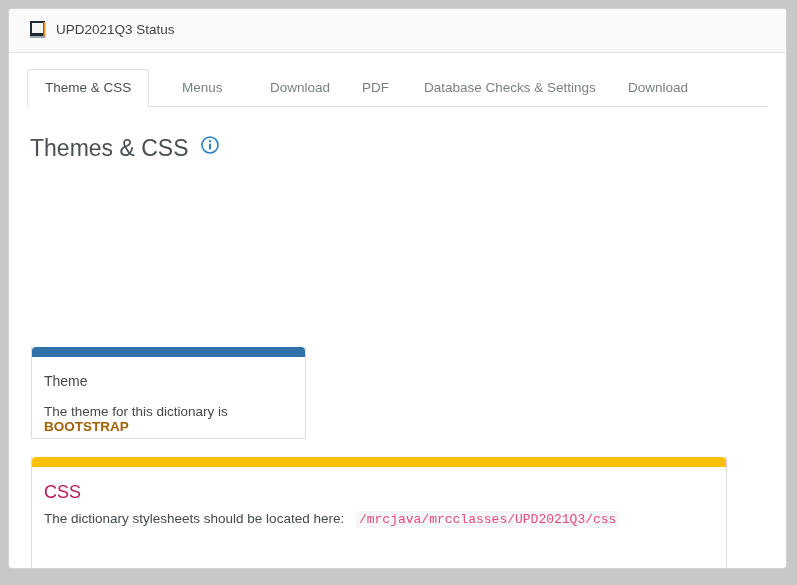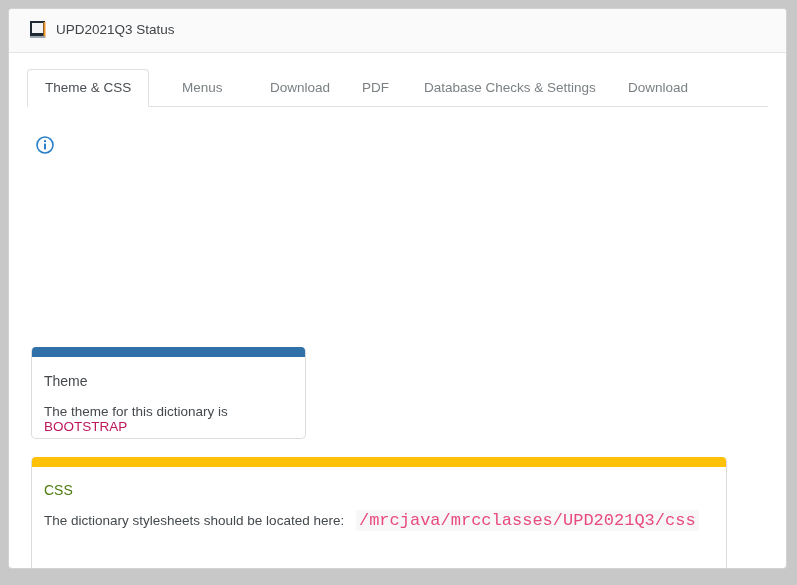--- a/index.html
+++ b/index.html
@@ -138,21 +138,21 @@
     vertical-align: 2px;
     margin-left: 6px;
     cursor: pointer;
   }
 
   
   .card {
     position: absolute;
     background: #ffffff;
     border: 1px solid #dcdcdc;
-    border-radius: 5px;
+    border-radius: 0;
     box-sizing: border-box;
   }
   .card-stripe {
     height: 10px;
     border-radius: 4px 4px 0 0;
   }
   .theme-card {
     left: 22px;
     top: 232px;
     width: 275px;
@@ -167,50 +167,50 @@
     font-size: 14px;
     color: #44494d;
   }
   .theme-card .txt {
     position: absolute;
     left: 12px;
     top: 57px;
     font-size: 13.5px;
     color: #44494d;
   }
-  .theme-card .txt b { font-weight: normal; color: #be185d; }
+  .theme-card .txt b { font-weight: bold; color: #a16207; }
 
   
   .css-card {
     left: 22px;
     top: 342px;
     width: 696px;
     height: 214px;
     border-top: none;
   }
   .css-card .card-stripe { background: #ffc107; }
   .css-card .lbl {
     position: absolute;
     left: 12px;
     top: 25px;
-    font-size: 14px;
-    color: #4d7c0f;
+    font-size: 18px;
+    color: #be185d;
   }
   .css-line {
     position: absolute;
     left: 12px;
     top: 54px;
     font-size: 13.5px;
     color: #44494d;
     white-space: nowrap;
   }
 
   code, .code {
     font-family: "Liberation Mono", "DejaVu Sans Mono", monospace;
-    font-size: 17px;
+    font-size: 13px;
     color: #e8497f;
     background: #f7f7f7;
     padding: 1px 3px;
     border-radius: 2px;
   }
 </style>
 </head>
 <body>
 
 <div class="window">
@@ -233,20 +233,21 @@
     <div class="tab" style="left:138px;">Menus</div>
     <div class="tab" style="left:226px;">Download</div>
     <div class="tab" style="left:318px;">PDF</div>
     <div class="tab" style="left:380px;">Database Checks &amp; Settings</div>
     <div class="tab" style="left:584px;">Download</div>
   </div>
 
   <div class="content">
 
     <h1 class="page-title">
+      <span>Themes &amp; CSS</span>
       <span class="info-icon">
         <svg width="18" height="18" viewBox="0 0 18 18">
           <circle cx="9" cy="9" r="8" fill="#ffffff" stroke="#2a7fc9" stroke-width="1.6"></circle>
           <circle cx="9" cy="5.2" r="1.15" fill="#2a7fc9"></circle>
           <rect x="8" y="7.4" width="2" height="6" rx="0.6" fill="#2a7fc9"></rect>
         </svg>
       </span>
     </h1>
 
     <div class="card theme-card">

